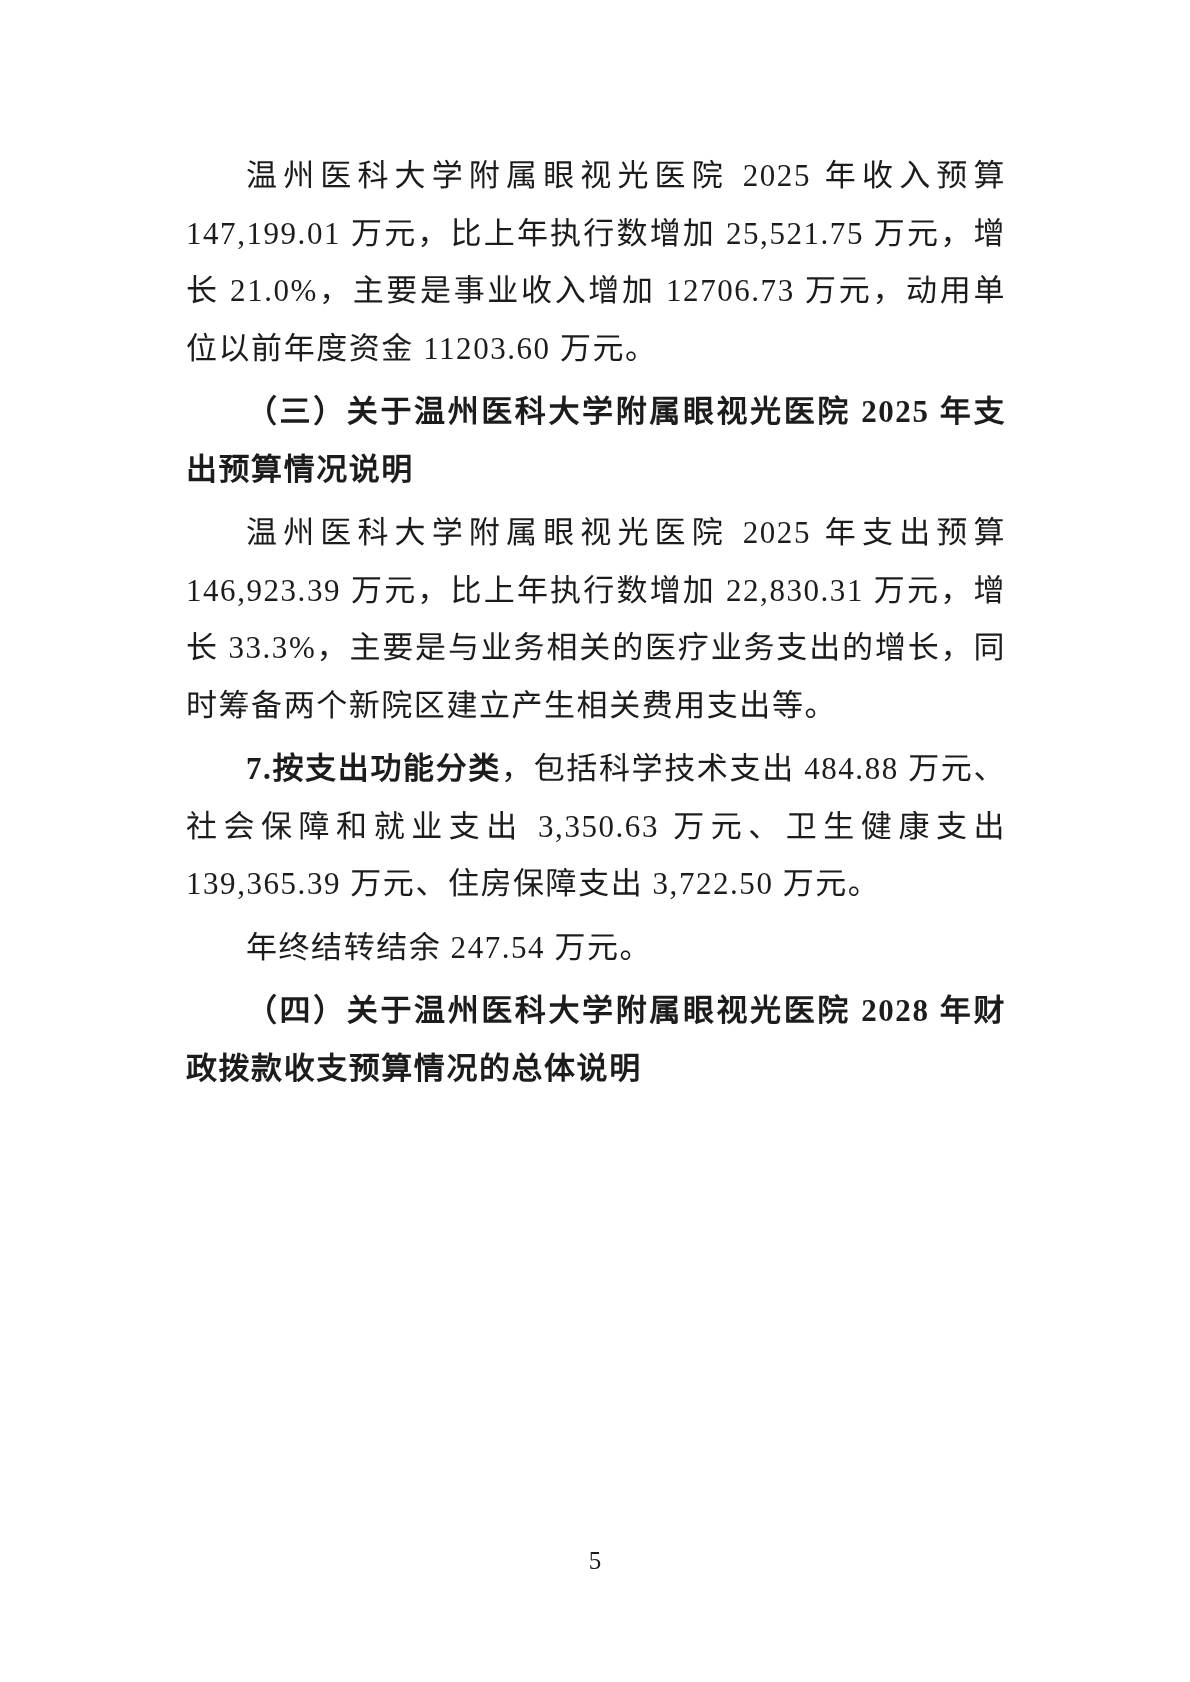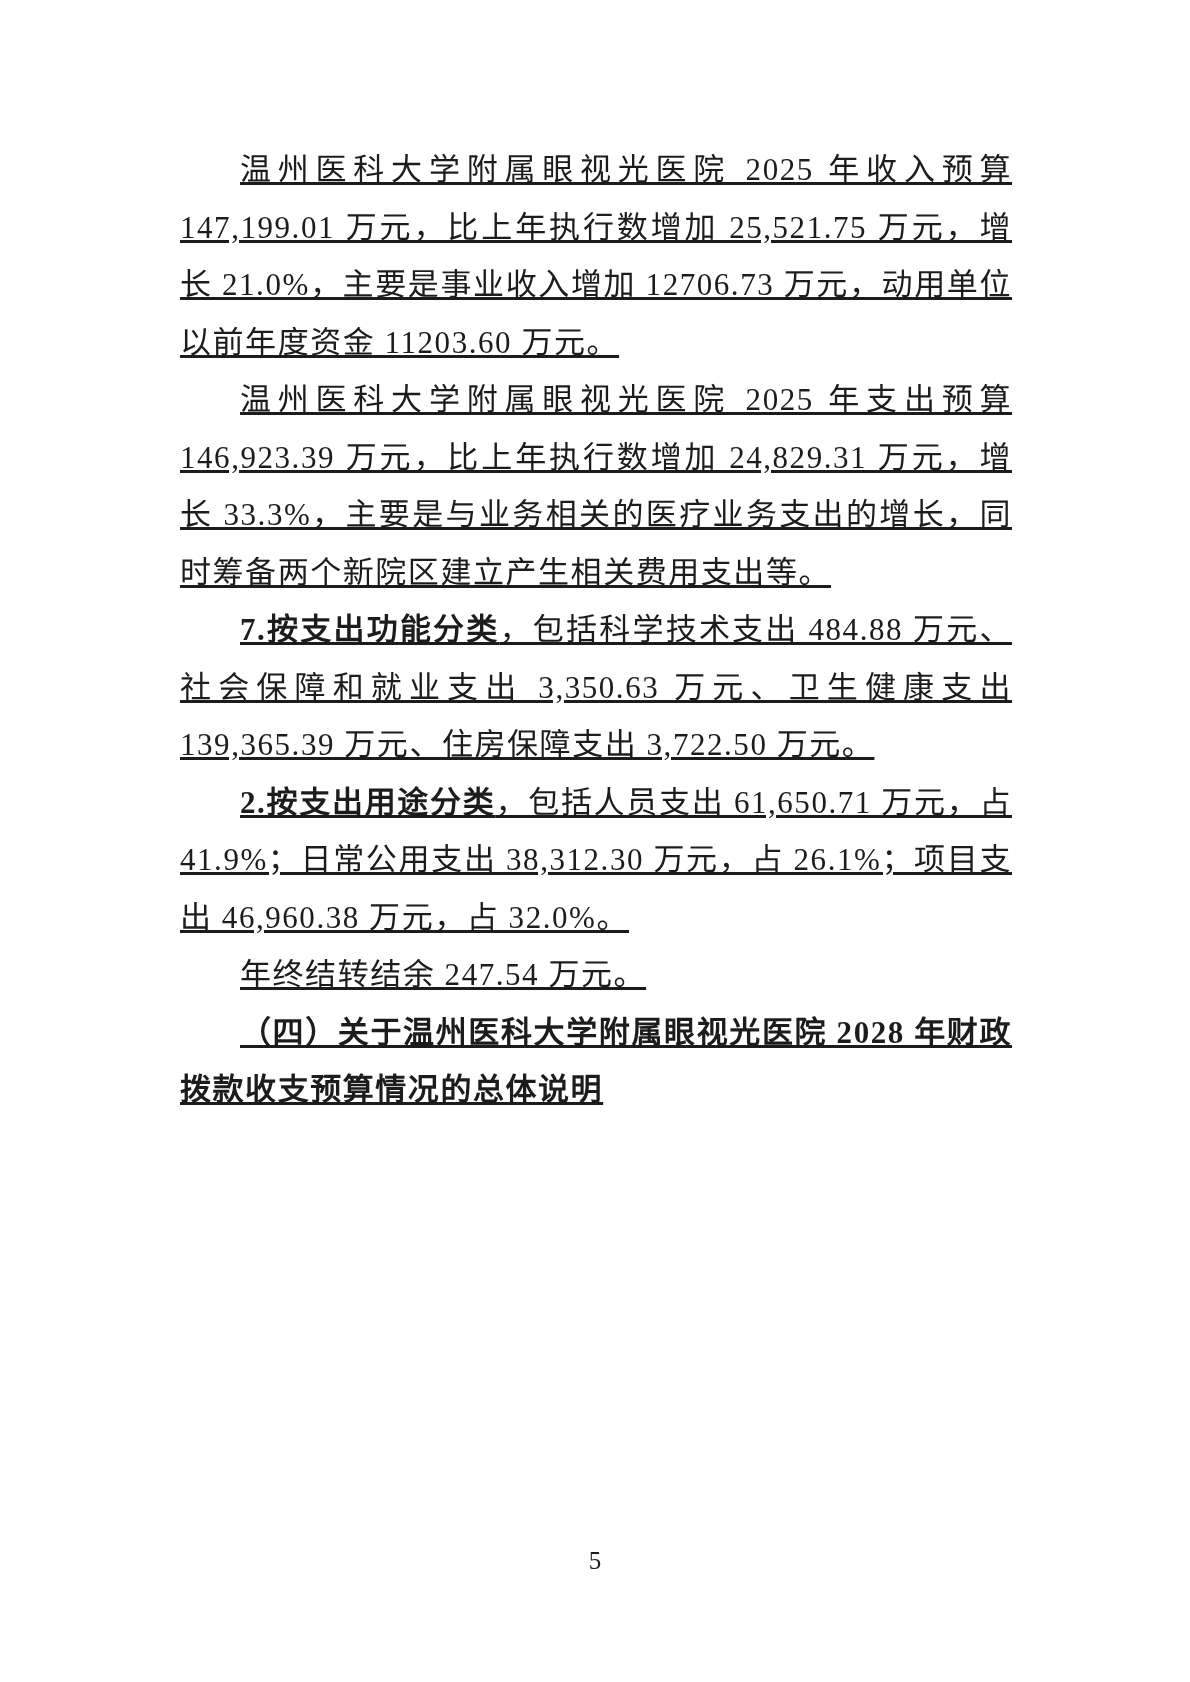--- a/index.html
+++ b/index.html
@@ -16,28 +16,27 @@
     font-family: "Liberation Serif", "DejaVu Serif", serif;
     color: #1c1c1c;
   }
   .content {
     position: absolute;
     left: 180px;
     top: 141px;
     width: 832px;
   }
   .para {
-    margin: 0;
+    margin: 6px;
     font-size: 31px;
     line-height: 57.5px;
     text-align: justify;
     text-indent: 60px;
     letter-spacing: 0.05em;
     word-break: break-word;
-    text-decoration: underline;
   }
   .para .bold,
   .para.heading {
     font-weight: 700;
   }
   .page-number {
     position: absolute;
     left: 0;
     right: 0;
     top: 1546px;
@@ -47,20 +46,20 @@
     color: #1c1c1c;
   }
 </style>
 </head>
 <body>
 
 <div class="page">
   <div class="content">
 
   <p class="para body"><span>温州医科大学附属眼视光医院 2025 年收入预算 147,199.01 万元，比上年执行数增加 25,521.75 万元，增长 21.0%，主要是事业收入增加 12706.73 万元，动用单位以前年度资金 11203.60 万元。</span></p>
-      <p class="para body"><span>温州医科大学附属眼视光医院 2025 年支出预算 146,923.39 万元，比上年执行数增加 24,829.31 万元，增长 33.3%，主要是与业务相关的医疗业务支出的增长，同时筹备两个新院区建立产生相关费用支出等。</span></p>
+      <p class="para heading"><span class="bold">（三）关于温州医科大学附属眼视光医院 2025 年支出预算情况说明</span></p>
+      <p class="para body"><span>温州医科大学附属眼视光医院 2025 年支出预算 146,923.39 万元，比上年执行数增加 22,830.31 万元，增长 33.3%，主要是与业务相关的医疗业务支出的增长，同时筹备两个新院区建立产生相关费用支出等。</span></p>
       <p class="para body"><span class="bold">7.按支出功能分类</span><span>，包括科学技术支出 484.88 万元、社会保障和就业支出 3,350.63 万元、卫生健康支出 139,365.39 万元、住房保障支出 3,722.50 万元。</span></p>
-      <p class="para body"><span class="bold">2.按支出用途分类</span><span>，包括人员支出 61,650.71 万元，占 41.9%；日常公用支出 38,312.30 万元，占 26.1%；项目支出 46,960.38 万元，占 32.0%。</span></p>
       <p class="para body"><span>年终结转结余 247.54 万元。</span></p>
       <p class="para heading"><span class="bold">（四）关于温州医科大学附属眼视光医院 2028 年财政拨款收支预算情况的总体说明</span></p>
     </div>
   <div class="page-number">5</div>
 </div>
 
 </body></html>

